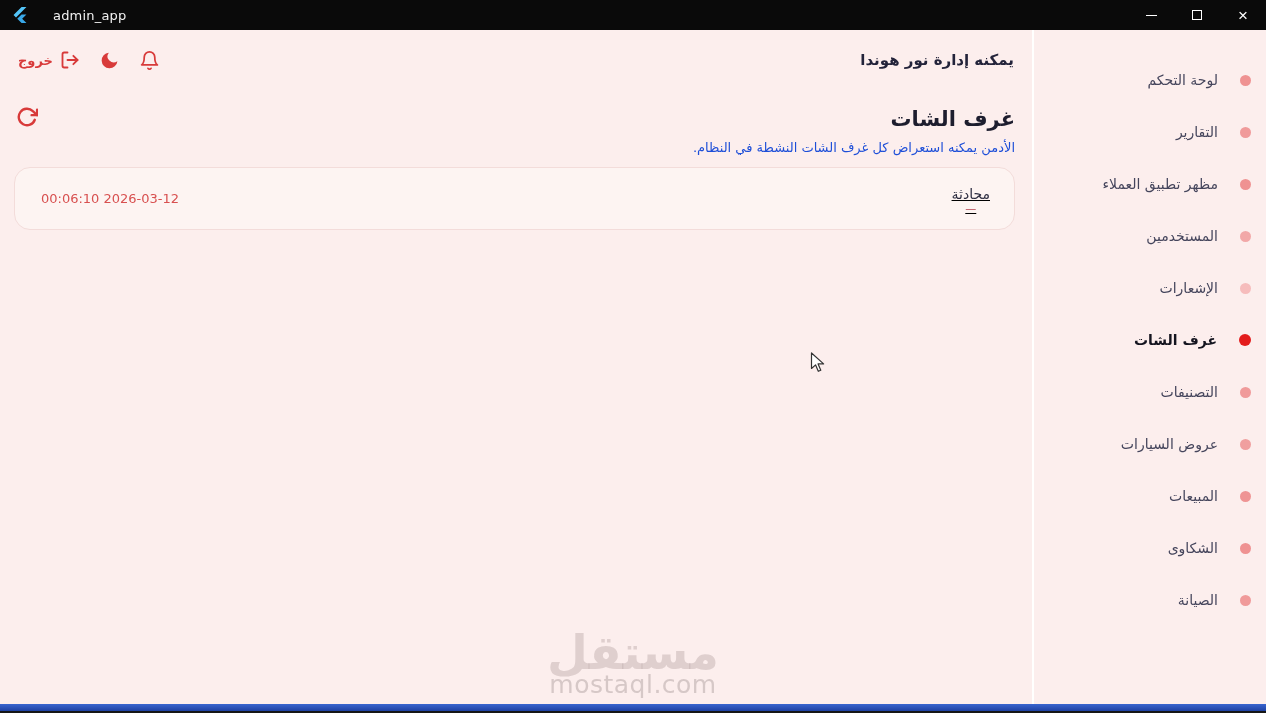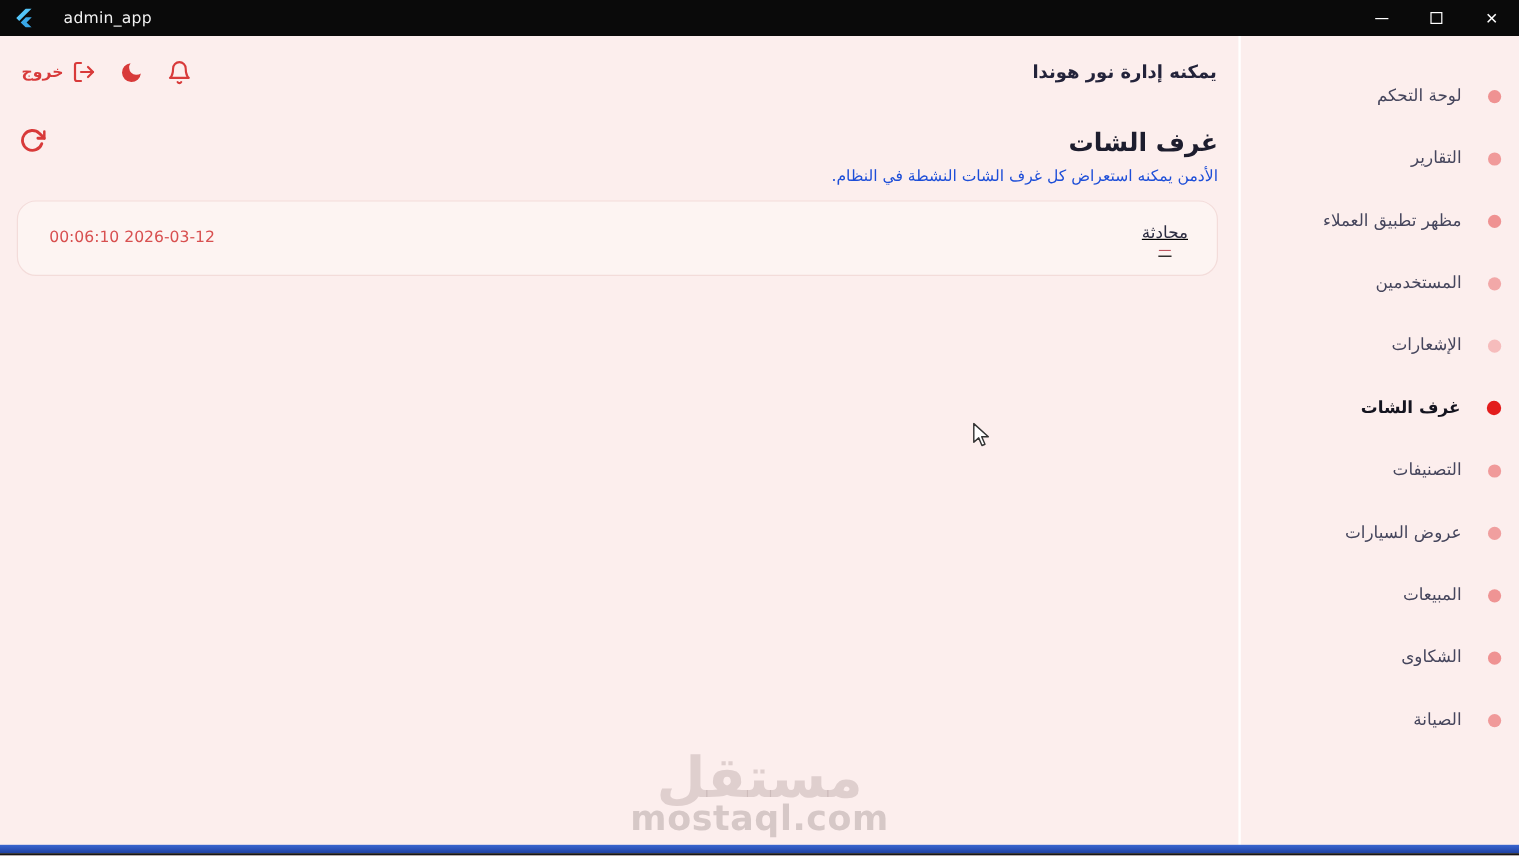--- a/index.html
+++ b/index.html
@@ -59,21 +59,21 @@
 
   .chat-card{margin-top:12px;height:63px;background:var(--card-bg);border:1px solid var(--card-border);border-radius:16px;display:flex;align-items:center;justify-content:space-between;padding:0 24px 0 26px;cursor:pointer;}
   .chat-card .card-main{display:flex;flex-direction:column;align-items:center;padding-top:2px;text-decoration:underline;}
   .card-title{font-size:14px;color:#2c2c40;}
   .card-dash{font-size:11px;color:#b23a48;margin-top:1px;line-height:1;}
   .card-time{font-size:13px;color:#d85050;direction:ltr;}
 
   
   .watermark{position:absolute;left:50%;bottom:16px;transform:translateX(-50%);text-align:center;pointer-events:none;line-height:1;}
   .wm-logo{font-size:47px;font-weight:700;color:rgba(168,150,150,.35);}
-  .wm-domain{font-size:29px;font-weight:700;color:rgba(158,142,142,.40);letter-spacing:.5px;margin-top:-4px;direction:ltr;}
+  .wm-domain{font-size:25px;font-weight:400;color:rgba(158,142,142,.40);letter-spacing:.5px;margin-top:-4px;direction:ltr;}
 
   
   .bottom-bar{height:7px;flex:0 0 auto;background:linear-gradient(#3a66d0,#1e41a2);}
   .bottom-edge{height:2px;flex:0 0 auto;background:#161616;}
 
   
   .cursor{position:absolute;left:810px;top:352px;pointer-events:none;z-index:50;}
 </style>
 </head>
 <body>

